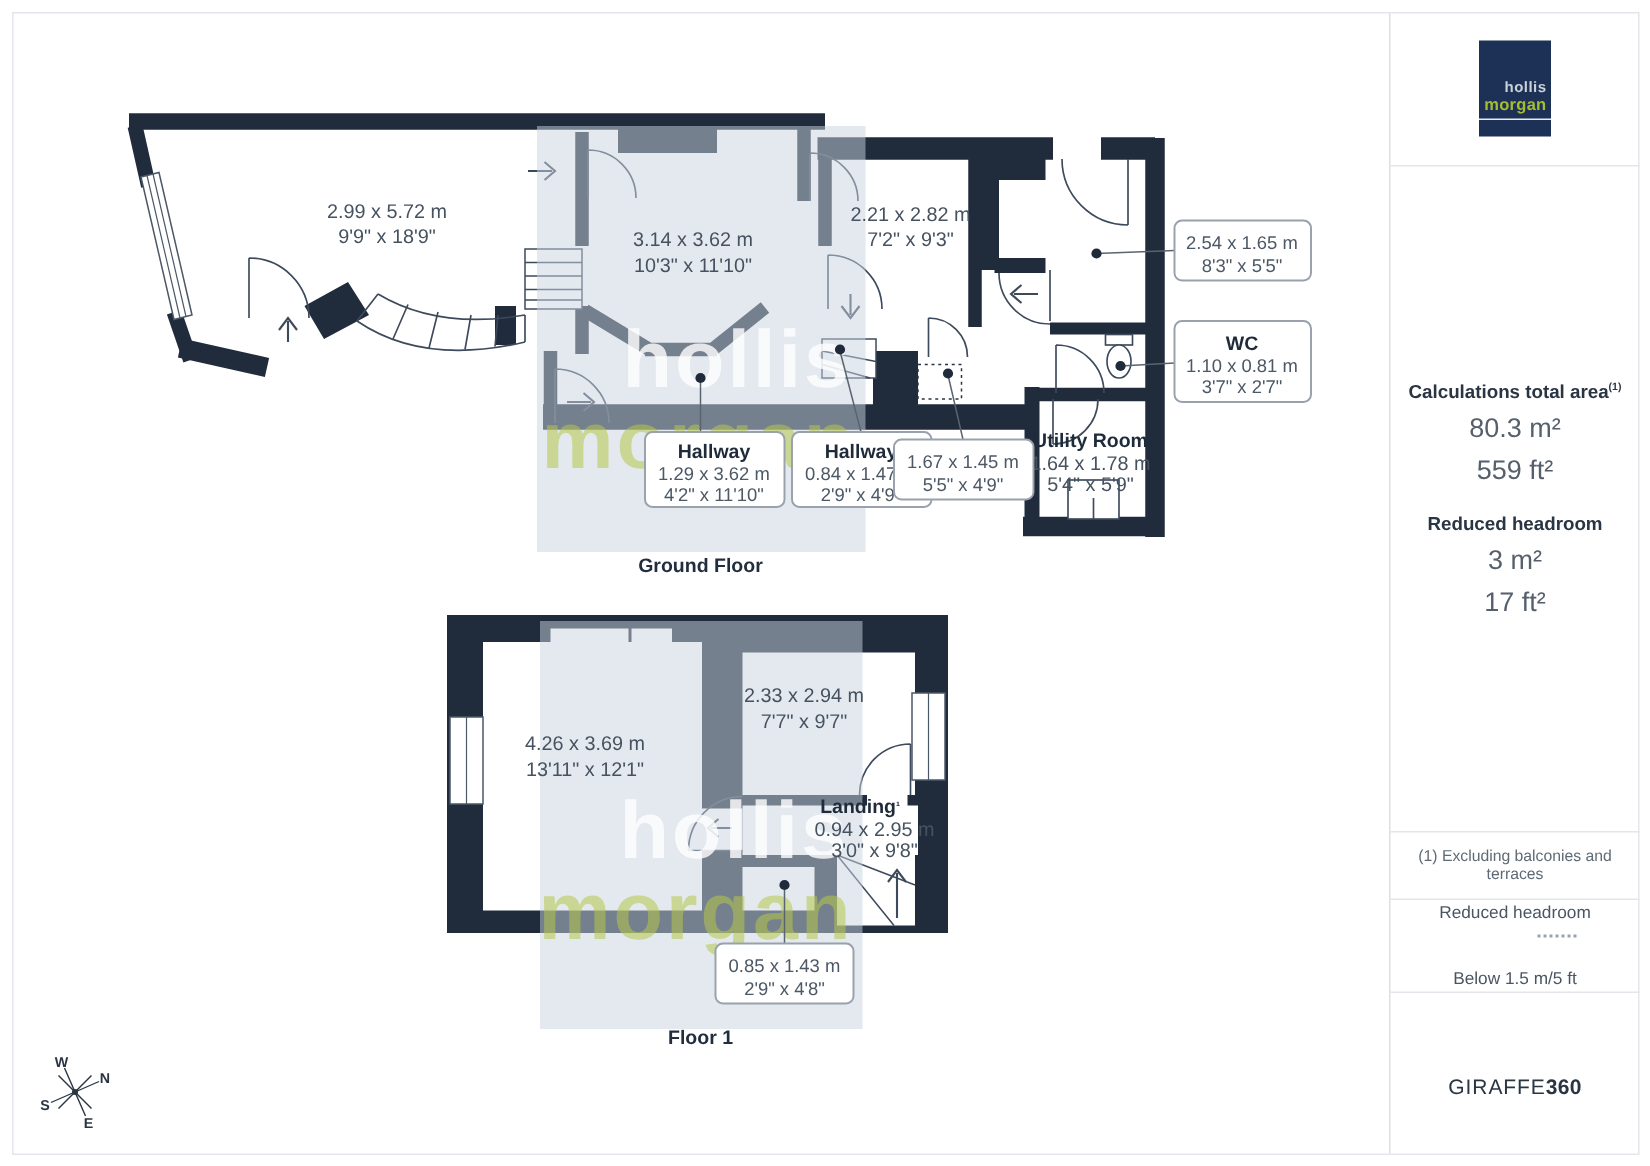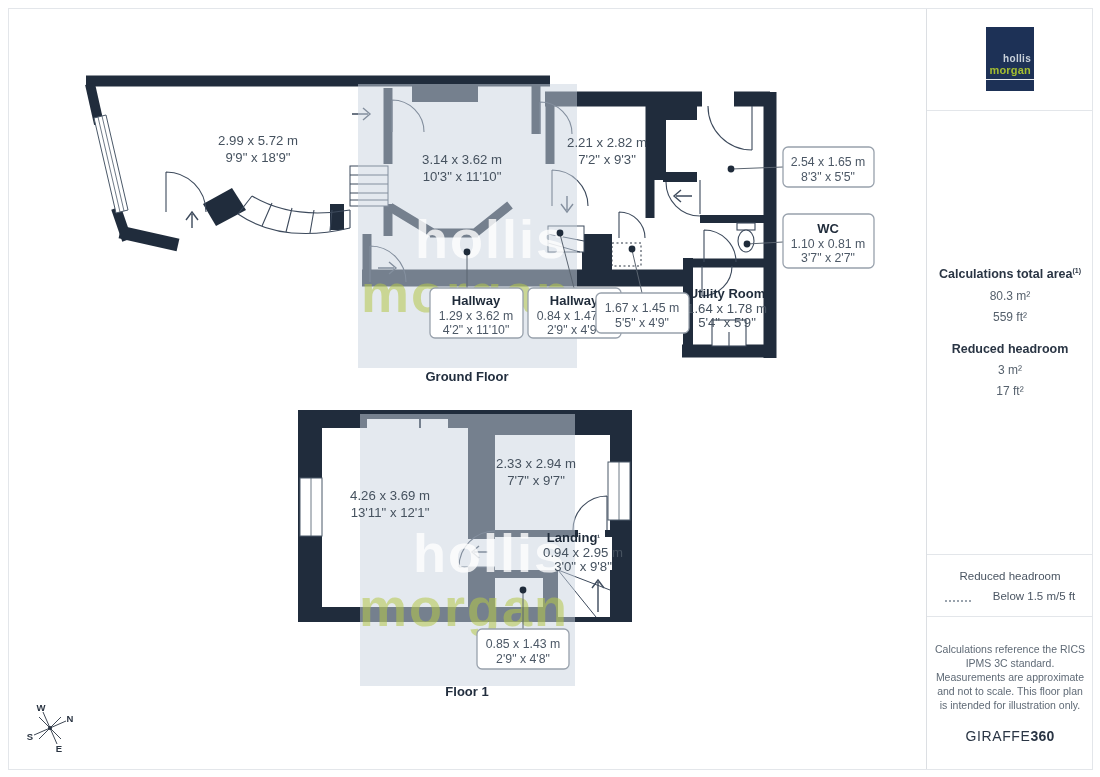--- a/index.html
+++ b/index.html
@@ -17,25 +17,25 @@
   .logo{width:48px;height:64px;background:#1d3156;display:flex;flex-direction:column;
         justify-content:flex-end;align-items:flex-end;padding:0;box-sizing:border-box;}
   .logo-inner{width:100%;text-align:right;padding-right:3px;box-sizing:border-box;}
   .logo-hollis{color:#c9d1da;font-size:10px;font-weight:bold;line-height:10px;letter-spacing:.3px;}
   .logo-morgan{color:#a4bd30;font-size:11px;font-weight:bold;line-height:12px;letter-spacing:.2px;}
   .logo-rule{width:100%;height:1px;background:#e8ebee;margin-top:3px;}
   .logo-foot{height:11px;}
   .sec-area{flex:0 0 443px;}
   .area-title{font-size:12.5px;font-weight:bold;color:#2a3544;}
   .area-title sup{font-size:7px;}
-  .area-val{font-size:12px;color:#55606c;margin-top:7px;}
+  .area-val{font-size:18px;color:#55606c;margin-top:7px;}
   .area-gap{height:18px;}
   .sec-foot1{flex:0 0 44px;font-size:10.5px;color:#5f6a76;}
   .sec-legend{flex:0 0 61px;font-size:11.5px;color:#4a5562;}
-  .legend-row{display:flex;align-items:flex-end;gap:22px;margin-top:8px;}
+  .legend-row{display:flex;align-items:flex-end;gap:22px;margin-top:8px;flex-direction:column;}
   .legend-dots{width:26px;border-top:2px dotted #9aa3ad;}
   .sec-calc{flex:1 1 auto;}
   .calc-text{width:152px;font-size:10.5px;color:#5f6a76;line-height:1.35;}
   .brand{margin-top:16px;font-size:14px;color:#2a3544;letter-spacing:.6px;}
   .brand b{letter-spacing:.2px;}
   
   text{font-family:"Liberation Sans", sans-serif;}
   .dim{font-size:13.2px;fill:#46525f;}
   .roomname{font-size:13px;font-weight:bold;fill:#1f2b3a;}
   .boxdim{font-size:12.3px;fill:#4c5866;}
@@ -296,29 +296,31 @@
   <div class="sb-sec sec-area">
     <div class="area-title"><span>Calculations total area</span><sup>(1)</sup></div>
     <div class="area-val">80.3 m²</div>
     <div class="area-val">559 ft²</div>
     <div class="area-gap"></div>
     <div class="area-title">Reduced headroom</div>
     <div class="area-val">3 m²</div>
     <div class="area-val">17 ft²</div>
   </div>
 
+  <div class="sb-sec sec-foot1">
+    <div>(1) Excluding balconies and terraces</div>
+  </div>
 
   <div class="sb-sec sec-legend">
     <div>Reduced headroom</div>
     <div class="legend-row">
       <span class="legend-dots"></span>
       <span>Below 1.5 m/5 ft</span>
     </div>
   </div>
 
   <div class="sb-sec sec-calc">
-    <div class="calc-text">Calculations reference the RICS IPMS 3C standard. Measurements are approximate and not to scale. This floor plan is intended for illustration only.</div>
     <div class="brand"><span>GIRAFFE</span><b>360</b></div>
   </div>
 </aside>
 
 <div class="frame"></div>
 </div>
 
 </body></html>

